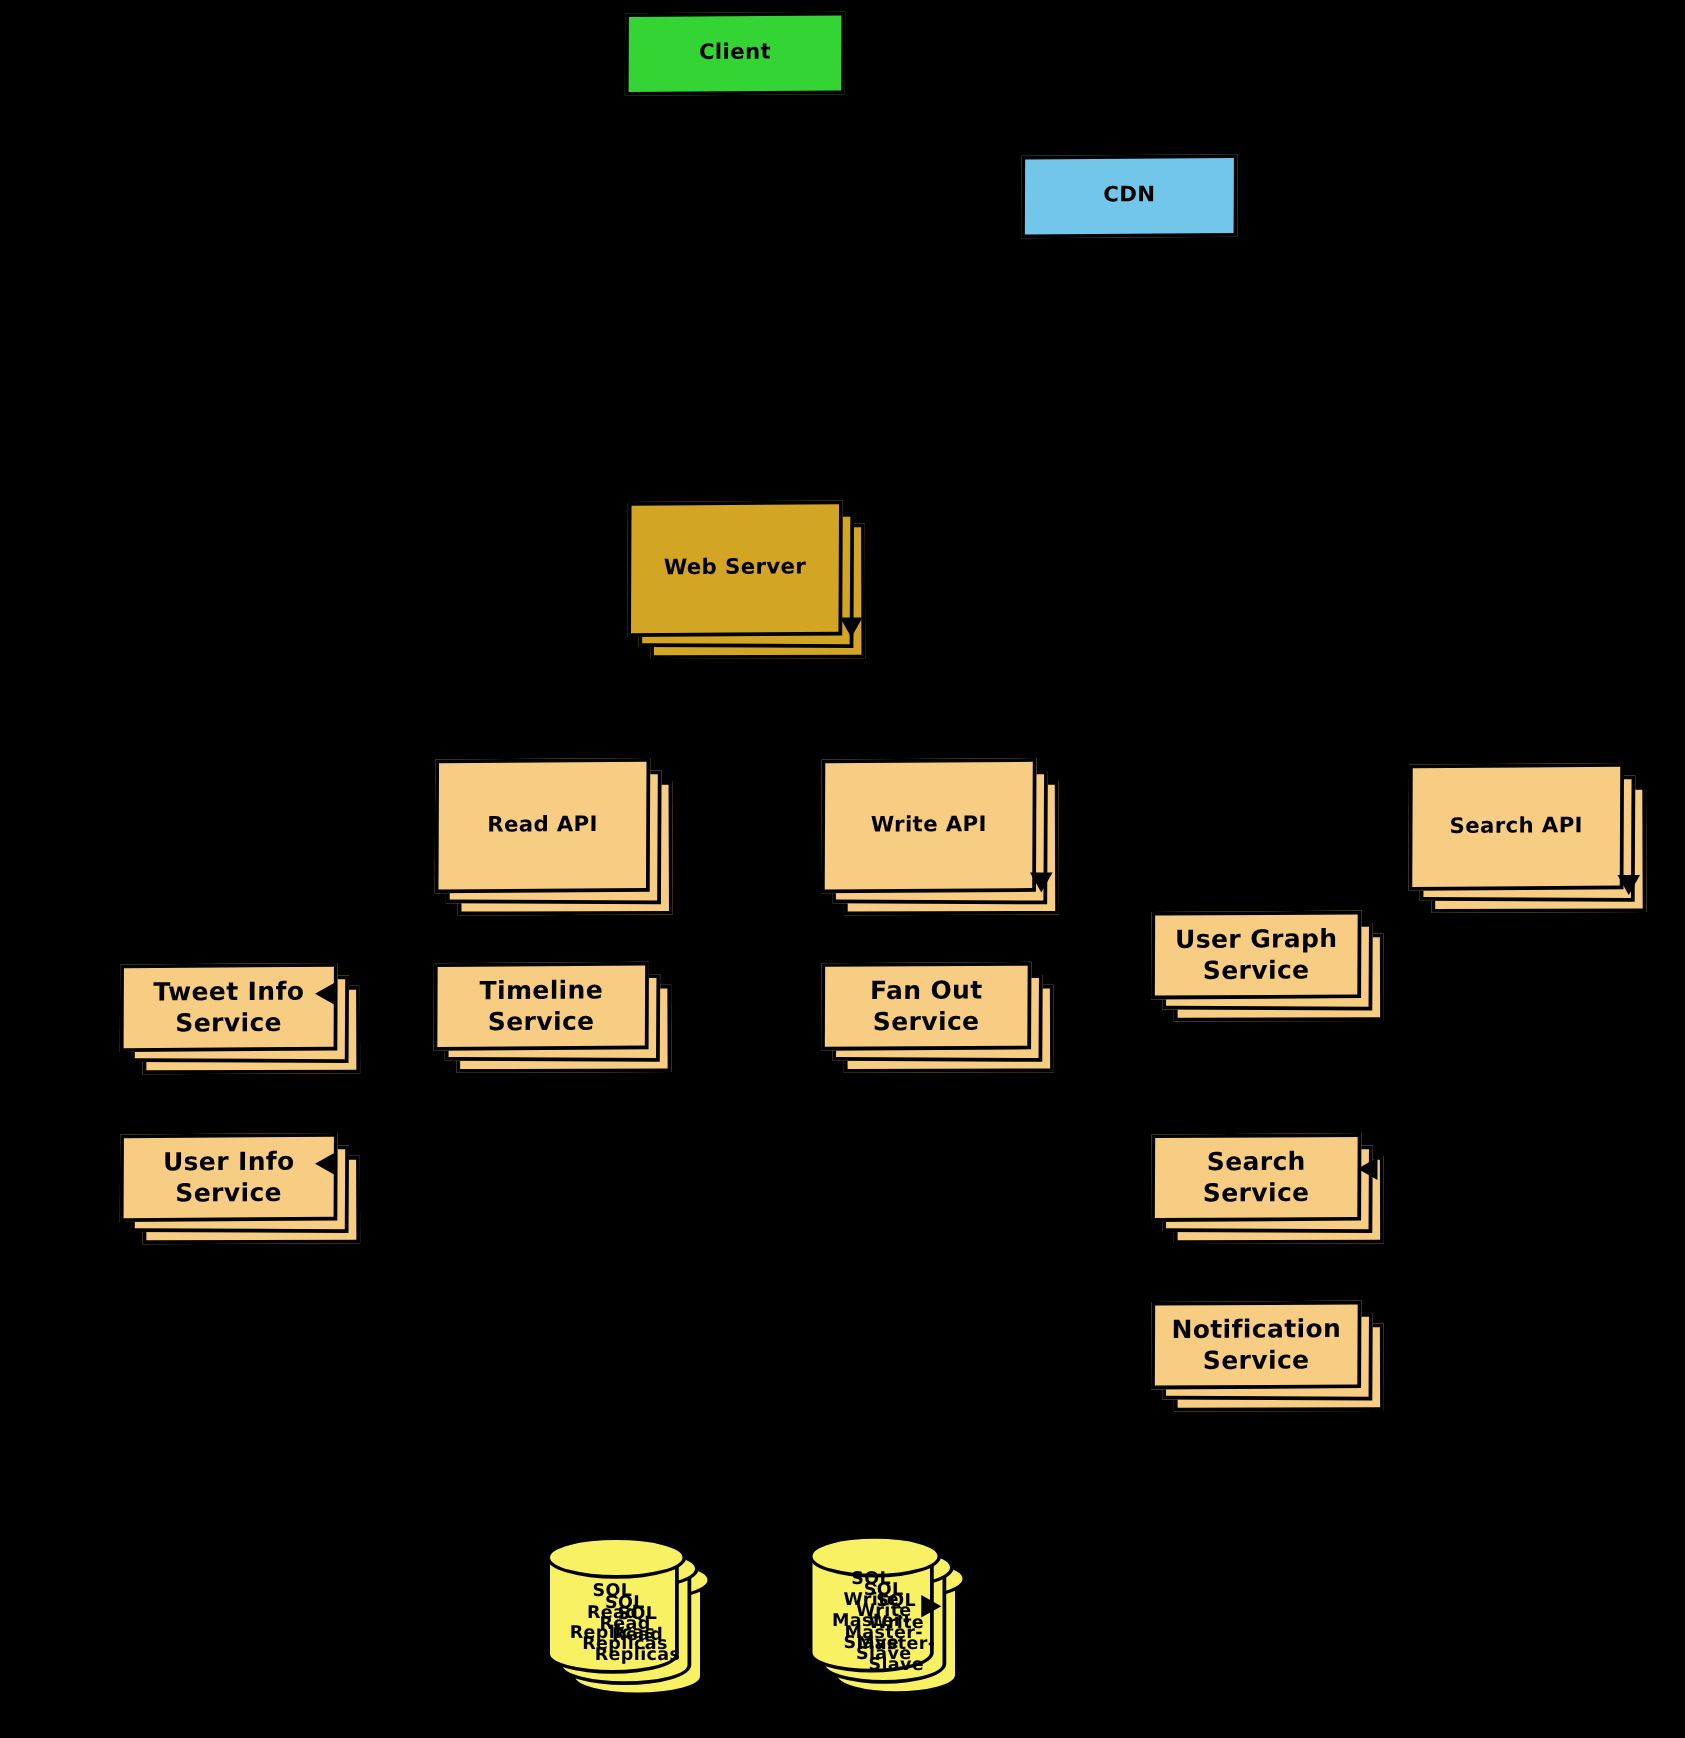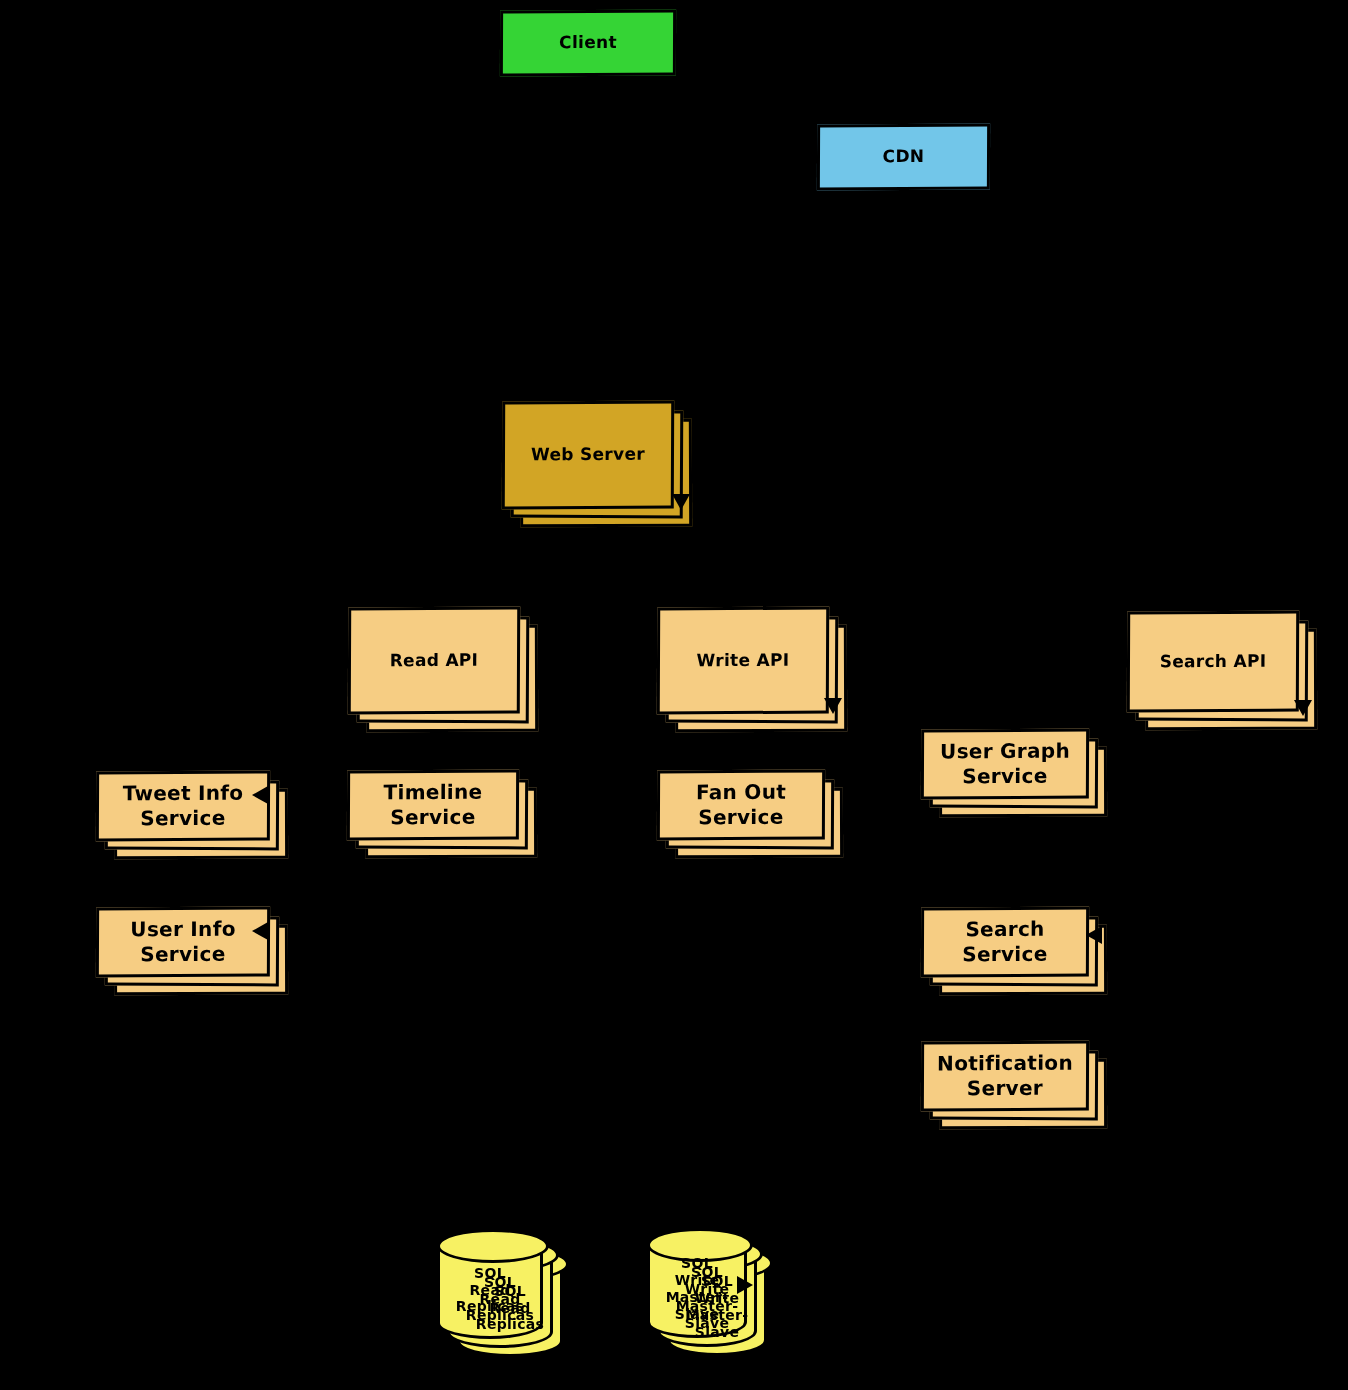--- a/index.html
+++ b/index.html
@@ -175,21 +175,21 @@
 Service</span>
     </div>
   </div>
 
 
   <div class="node small" style="left:921px;top:1041px;width:168px;height:70px;--fill:#f6cd83">
     <div class="layer l2"></div>
     <div class="layer l1"></div>
     <div class="box">
       <span class="label">Notification
-Server</span>
+Service</span>
     </div>
   </div>
 
   <div class="node" style="left:437px;top:1229px;width:106px;height:110px;--fill:#f7f163">
     <div class="cyl l2">
       <span class="label">SQL
 Read
 Replicas</span>
     </div>
     <div class="cyl l1">

